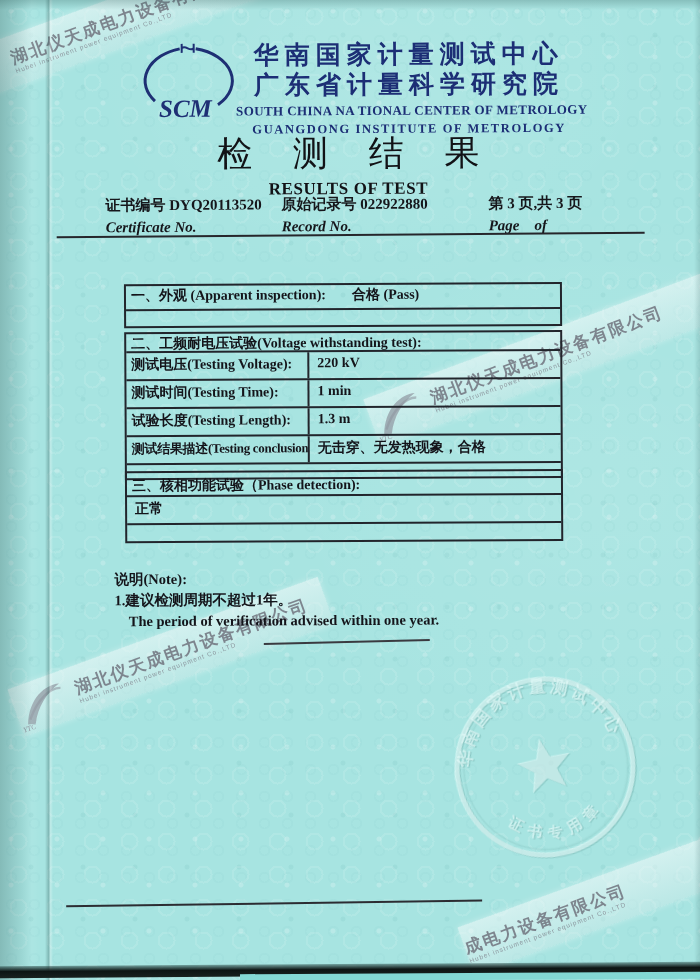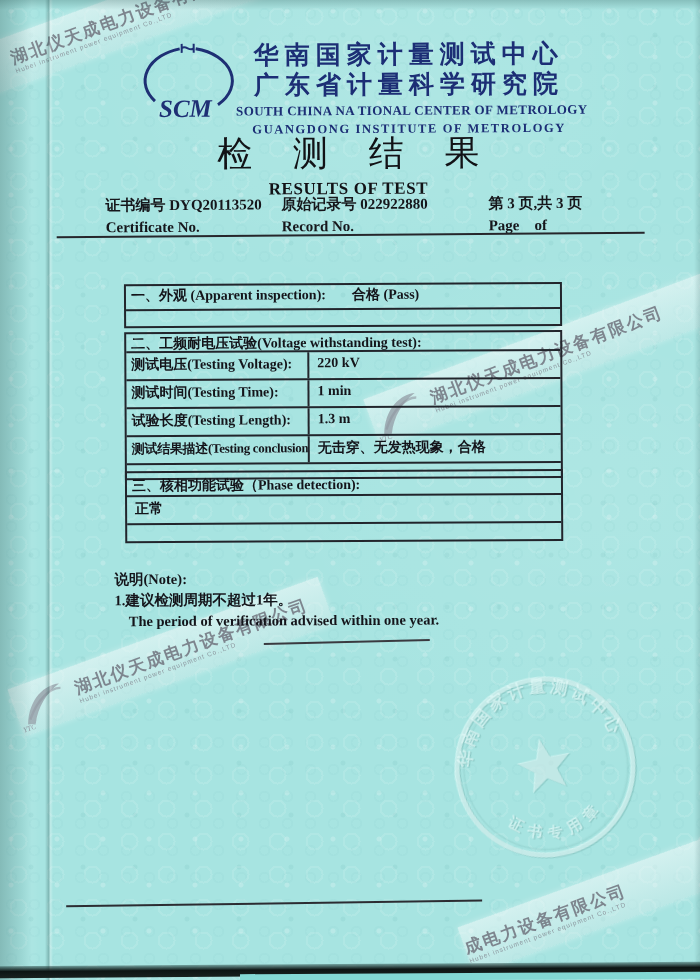--- a/index.html
+++ b/index.html
@@ -56,21 +56,21 @@
   .org-en1{font-size:13px;font-weight:bold;letter-spacing:0.4px;margin-top:4px;white-space:nowrap;}
   .org-en2{font-size:12.5px;font-weight:bold;letter-spacing:1.6px;margin-top:3px;white-space:nowrap;}
 
   .title-block{position:absolute;left:150px;top:130px;width:400px;text-align:center;}
   .title-cn{font-size:35px;letter-spacing:16px;color:#121216;white-space:nowrap;text-indent:16px;}
   .title-en{font-size:17px;font-weight:bold;letter-spacing:0.6px;margin-top:2px;color:#121216;}
 
   
   .meta{position:absolute;top:195px;left:0;width:100%;font-size:15px;font-weight:bold;}
   .meta .cn{white-space:nowrap;}
-  .meta .en{white-space:pre;margin-top:4px;}
+  .meta .en{white-space:pre;margin-top:4px;font-style:italic;}
   .meta-cert{position:absolute;left:63px;top:0;margin-left:44px;}
   .meta-record{position:absolute;left:283px;top:0;}
   .meta-page{position:absolute;left:490px;top:0;}
   .meta-rule{position:absolute;left:58px;top:234px;width:588px;height:2px;background:#26262b;transform:rotate(-0.15deg);}
 
   
   .tbl{position:absolute;left:125px;width:438px;border:2px solid #22252c;box-sizing:border-box;
     font-size:14px;font-weight:bold;color:#14141a;}
   .tbl-row{display:flex;border-top:2px solid #22252c;box-sizing:border-box;}
   .tbl-row:first-child{border-top:none;}

